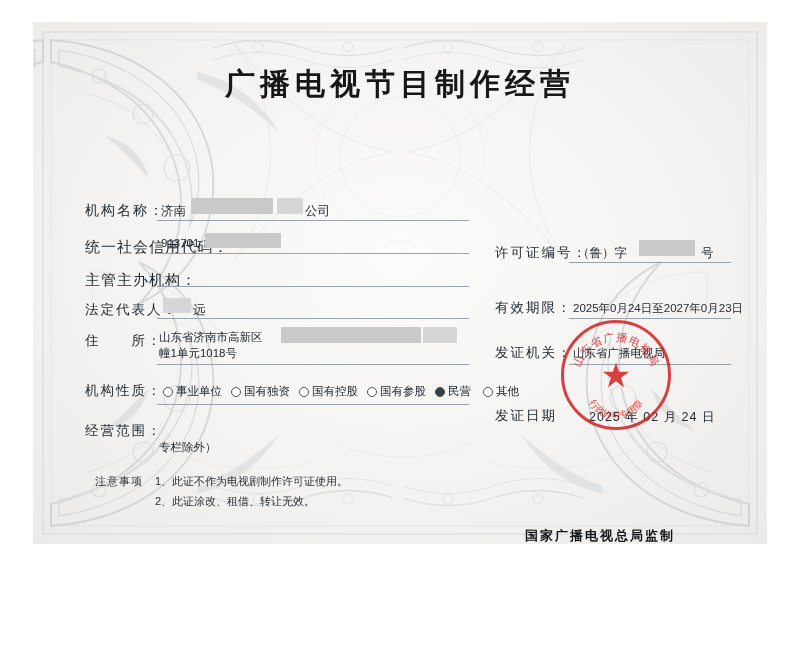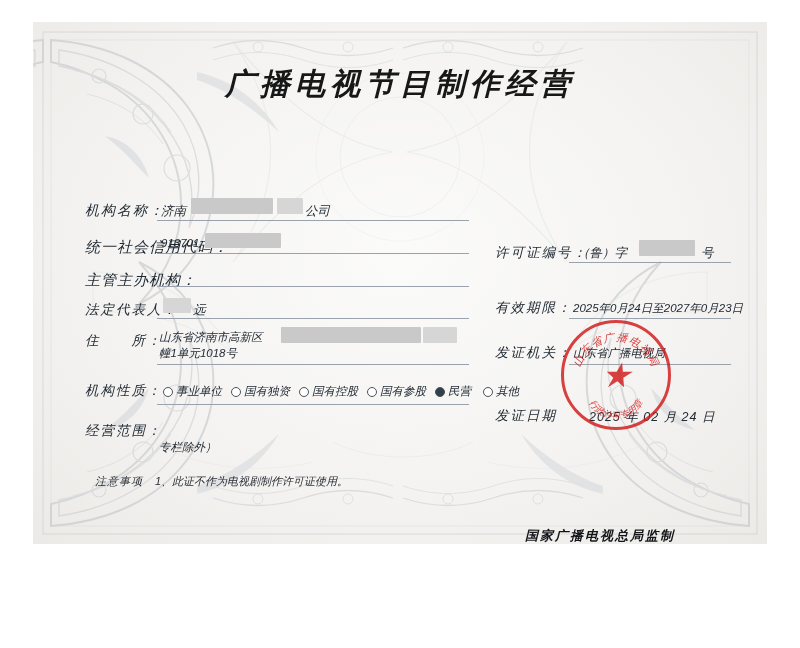--- a/index.html
+++ b/index.html
@@ -39,21 +39,20 @@
     position: absolute;
     inset: 0;
     opacity: 0.5;
     pointer-events: none;
   }
   #cert .ornament svg { width: 100%; height: 100%; display: block; }
 
   .content {
     position: absolute;
     inset: 0;
-    font-style: italic;
   }
 
   
   .title-small {
     position: absolute;
     left: 0; right: 0;
     top: 42px;
     text-align: center;
     font-family: "Liberation Serif", serif;
     font-size: 30px;
@@ -336,18 +335,19 @@
             <text class="seal-bottom-text">
               <textPath href="#sealBotArc" startOffset="50%" text-anchor="middle">行政许可专用章</textPath>
             </text>
           </svg>
         </div>
         <div class="star">★</div>
       </div>
 
       <div class="notes-title" style="left:62px; top:452px;text-align:right;">注意事项</div>
       <div class="note-line" style="left:122px; top:452px;">1、此证不作为电视剧制作许可证使用。</div>
+      <div class="note-line" style="left:122px; top:472px;">2、此证涂改、租借、转让无效。</div>
 
       <div class="issuer" style="left:492px; top:464px;">国家广播电视总局监制</div>
 
     </div>
   </div>
 </div>
 
 </body></html>

